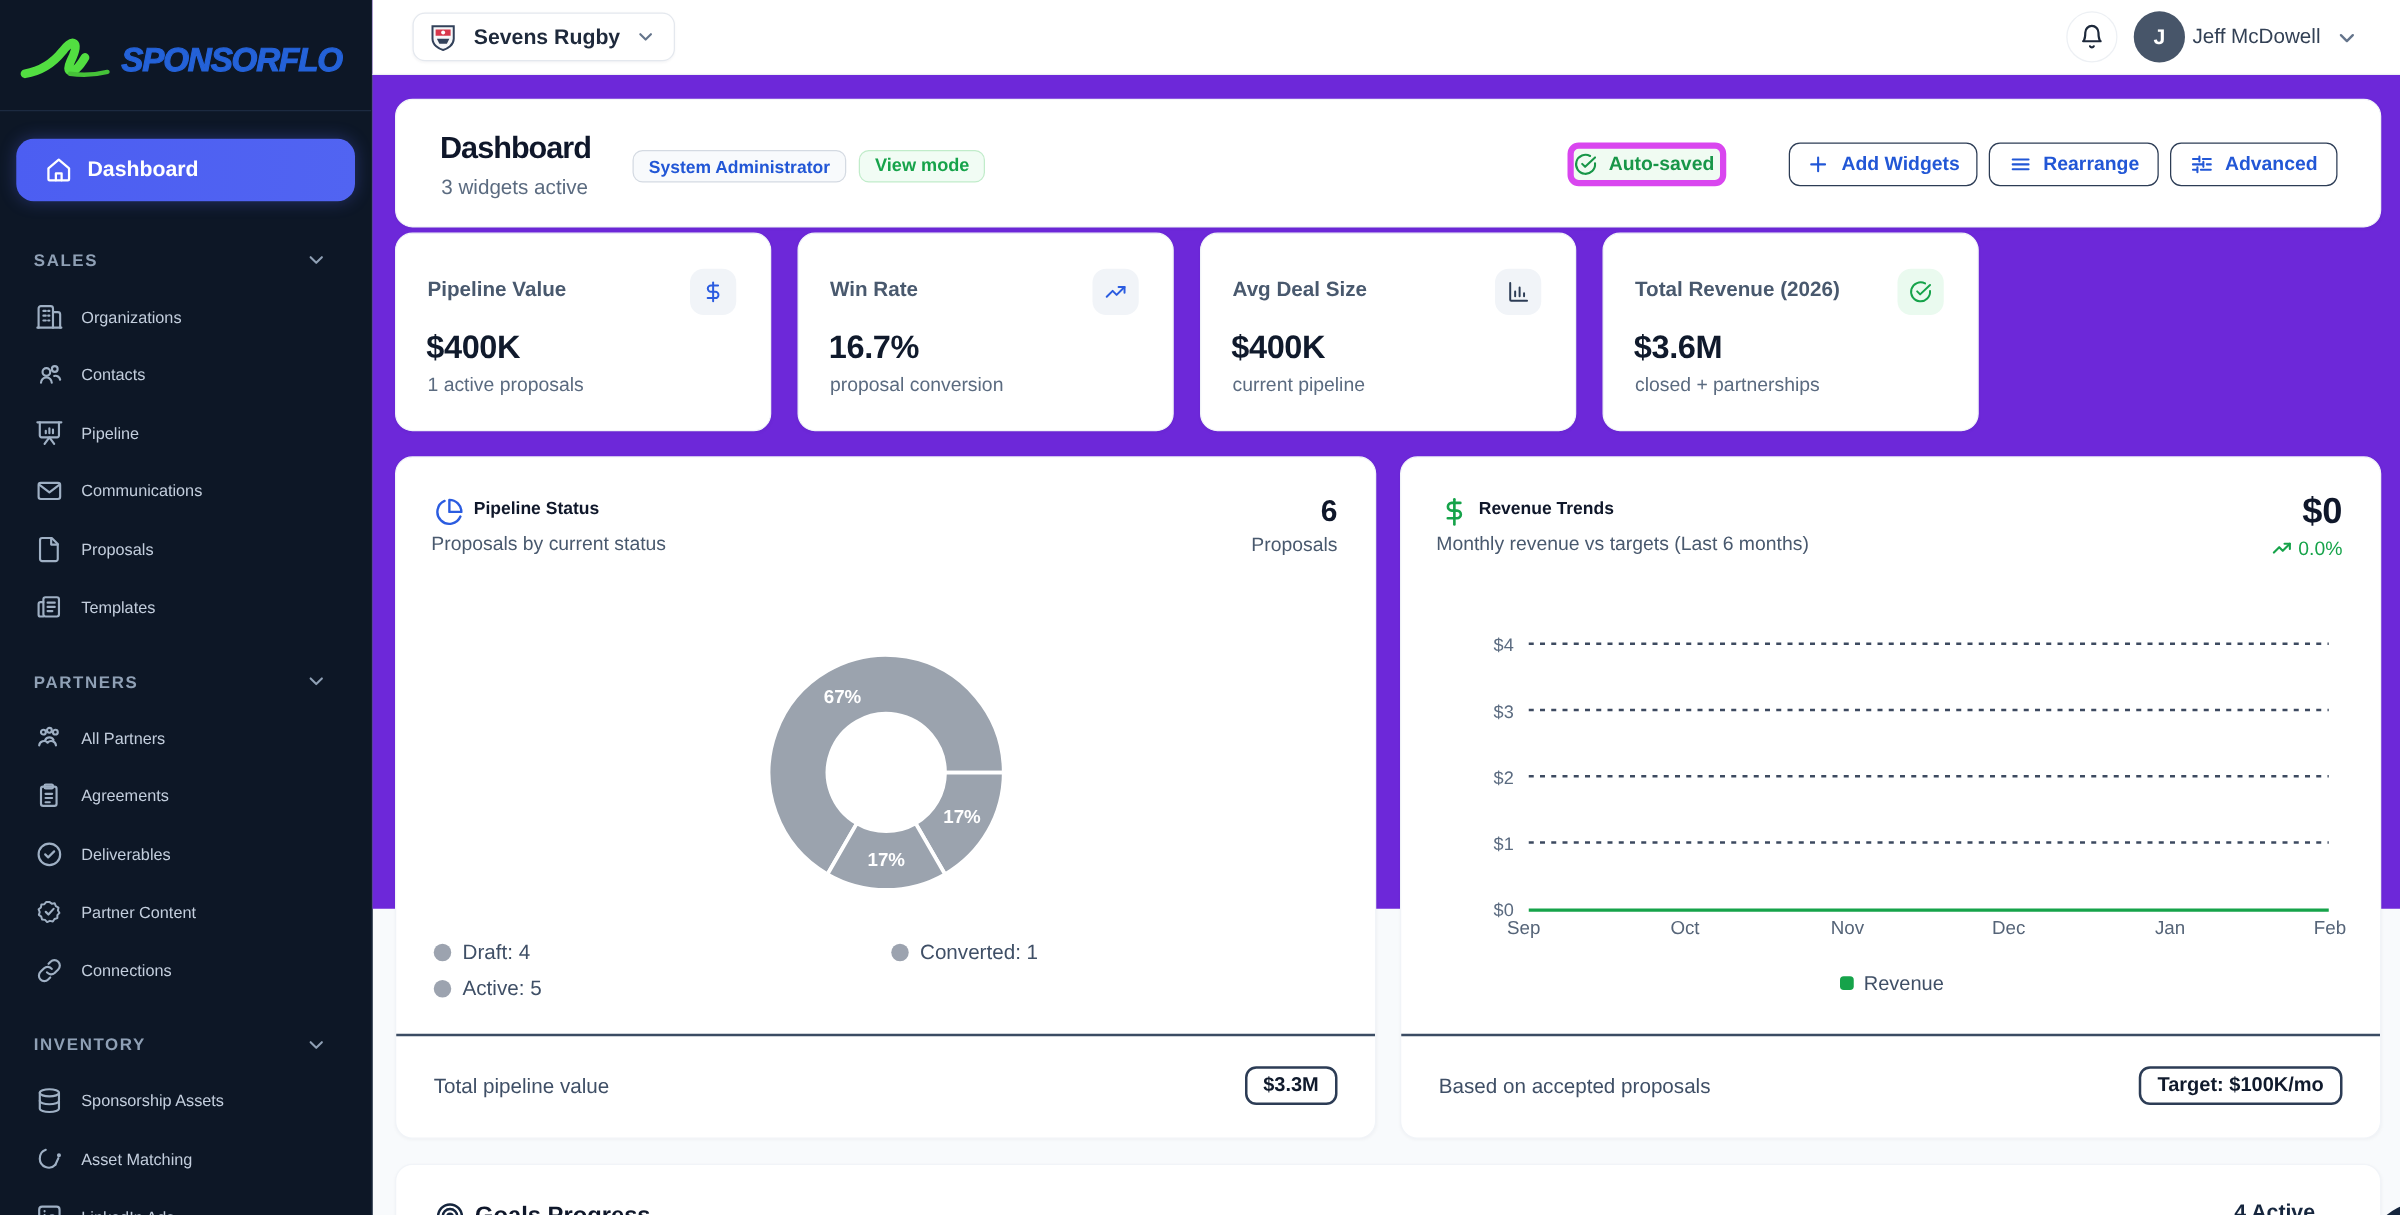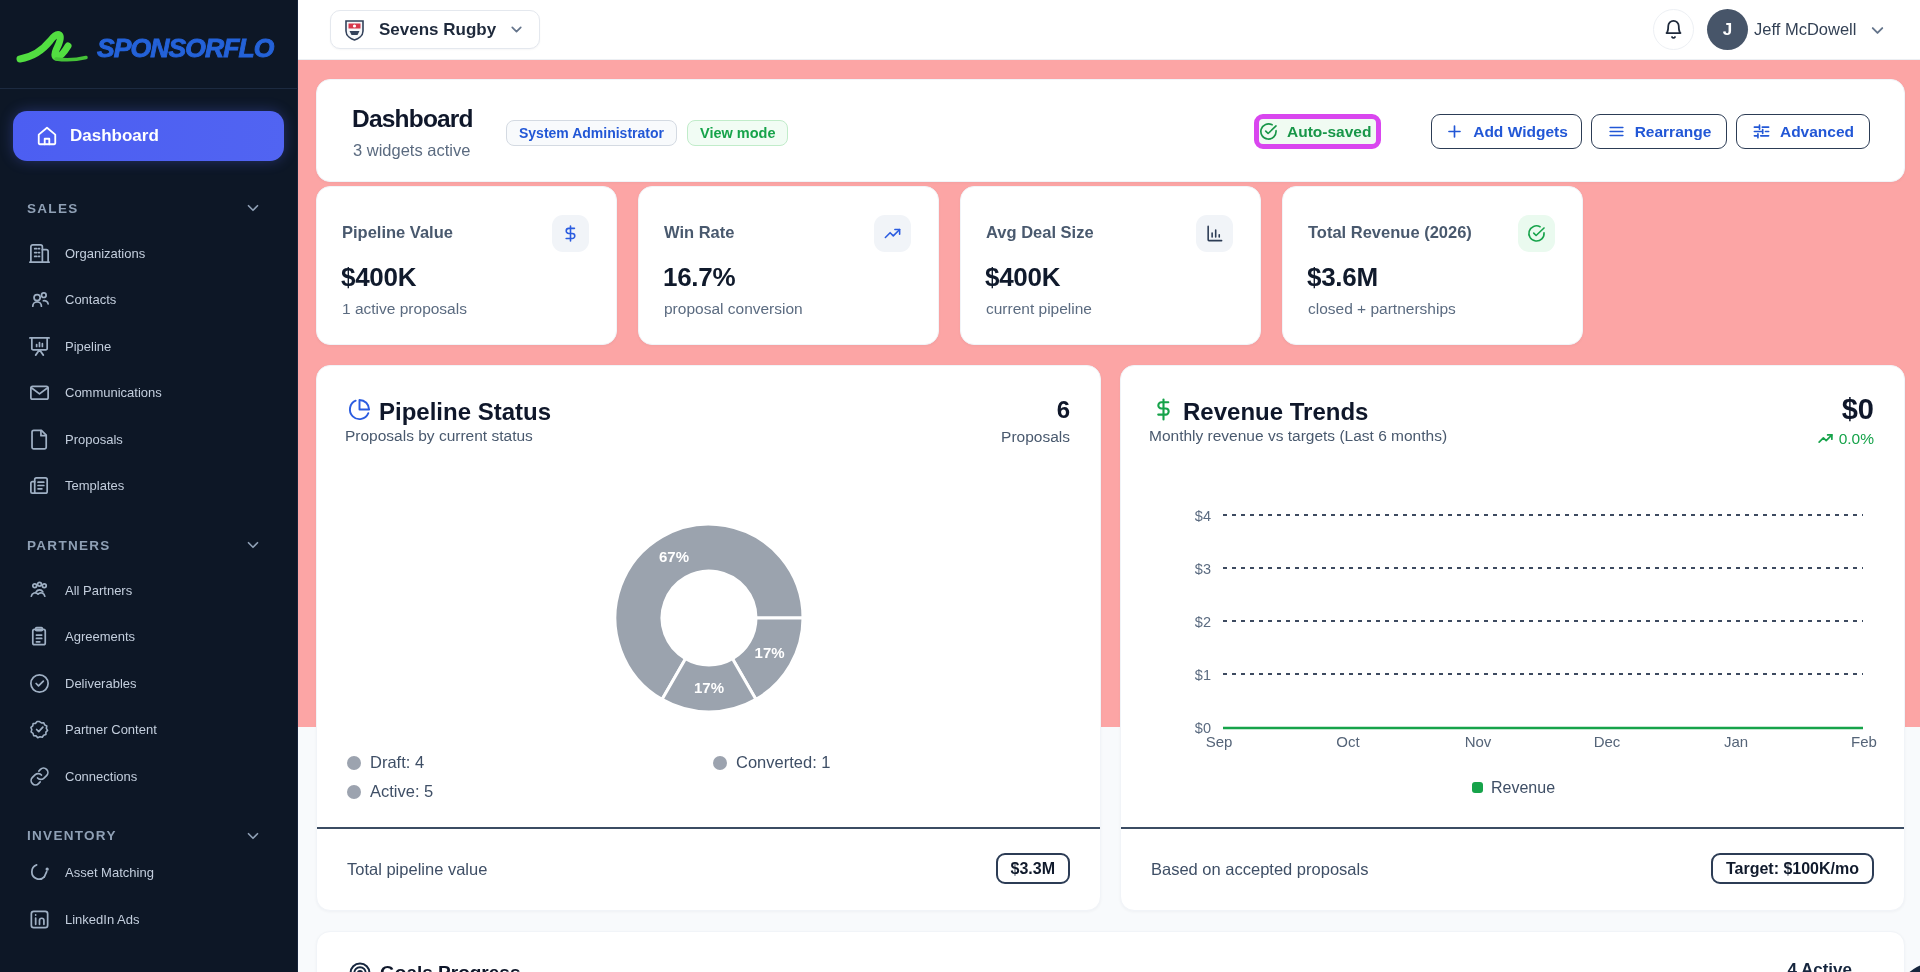--- a/index.html
+++ b/index.html
@@ -7,21 +7,21 @@
 .sidebar { position:absolute; left:0; top:0; width:298px; height:972px; background:#0d1726; border-right:1px solid #17243a; }
 .logohdr { height:89px; border-bottom:1px solid #1c2a40; display:flex; align-items:center; padding-left:14px; }
 .navwrap { padding:22px 13px 0 13px; }
 .navactive { display:flex; align-items:center; height:50px; background:linear-gradient(95deg,#4c5ef2,#5164f2); border-radius:14px; padding-left:23px; box-shadow:0 0 14px rgba(90,105,245,0.32); }
 .navactive svg { width:22px; height:22px; }
 .navactive span { color:#fff; font-weight:bold; font-size:17px; margin-left:12px; }
 .sechdr { display:flex; align-items:center; justify-content:space-between; padding:0 36px 0 27px; color:#8fa0b5; font-size:13.5px; font-weight:bold; letter-spacing:1.3px; }
 .sechdr svg { width:18px; height:18px; }
 .navitem { display:flex; align-items:center; padding-left:28px; color:#c3cedd; font-size:13px; font-weight:500; }
 .navitem svg { width:23px; height:23px; margin-right:14px; flex:none; }
-.main { position:absolute; left:298px; top:0; width:1622px; height:727px; background:#fca5a5; }
+.main { position:absolute; left:298px; top:0; width:1622px; height:727px; background:#6d28d9; }
 .topbar { position:absolute; left:0; top:0; width:1622px; height:60px; background:#fff; border-bottom:1px solid #eceff3; }
 .orgbtn { position:absolute; left:32px; top:10px; height:39px; display:flex; align-items:center; background:#fff; border:1px solid #e4e8ee; border-radius:10px; padding:0 14px 0 11px; box-shadow:0 1px 2px rgba(15,23,42,0.04); }
 .orgbtn .name { font-size:17px; font-weight:bold; color:#1e293b; margin:0 12px; }
 .bellbtn { position:absolute; left:1355px; top:9px; width:41px; height:41px; border:1px solid #edf0f4; border-radius:50%; display:flex; align-items:center; justify-content:center; }
 .avatar { position:absolute; left:1409px; top:9px; width:41px; height:41px; border-radius:50%; background:#475569; color:#fff; font-weight:bold; font-size:17px; display:flex; align-items:center; justify-content:center; }
 .uname { position:absolute; left:1456px; top:20px; font-size:16.5px; font-weight:normal; color:#334155; }
 .uchev { position:absolute; left:1570px; top:21px; }
 .content { position:absolute; left:18px; top:79px; width:1589px; }
 .card { background:#fff; border-radius:14px; border:1px solid #f1f4f8; box-shadow:0 1px 3px rgba(15,23,42,0.04); }
 .headpanel { height:103px; position:relative; }
@@ -37,21 +37,21 @@
 .kpi { width:301px; height:159px; position:relative; }
 .kpi .t { position:absolute; left:25px; top:36px; font-size:16.5px; font-weight:600; color:#49596e; }
 .kpi .v { position:absolute; left:24px; top:75px; font-size:26px; font-weight:bold; color:#101a2c; letter-spacing:-0.3px; }
 .kpi .s { position:absolute; left:25px; top:113px; font-size:15.5px; color:#5b6b80; }
 .kpi .ic { position:absolute; right:27px; top:28px; width:37px; height:37px; border-radius:11px; display:flex; align-items:center; justify-content:center; }
 .icgray { background:#f1f4f8; }
 .icgreen { background:#eafaef; }
 .wrow { display:flex; gap:19px; margin-top:20px; }
 .widget { width:785px; height:546px; position:relative; }
 .w-ic { position:absolute; left:31px; top:32px; }
-.w-title { position:absolute; left:62px; top:32px; font-size:24px; font-weight:bold; color:#0f172a; }
+.w-title { position:absolute; left:62px; top:32px; font-size:14px; font-weight:bold; color:#0f172a; }
 .w-sub { position:absolute; left:28px; top:61px; font-size:15.5px; color:#49596e; }
 .w-r1 { position:absolute; right:30px; top:30px; font-size:24px; font-weight:bold; color:#0f172a; text-align:right; }
 #wrev .w-r1 { font-size:29px; top:27px; }
 .w-r2 { position:absolute; right:30px; top:62px; font-size:15.5px; color:#49596e; }
 .w-foot { position:absolute; left:0; bottom:0; width:100%; height:83px; border-top:2px solid #3b4c63; }
 .w-foot .fl { position:absolute; left:30px; top:31px; font-size:16.5px; color:#3f4f66; }
 .pillbox { position:absolute; right:30px; top:24px; height:31px; line-height:27px; padding:0 13px; border:2px solid #2c3c55; border-radius:9px; font-size:16px; font-weight:bold; color:#101a2c; background:#fff; }
 .legdot { display:inline-block; width:14px; height:14px; border-radius:50%; background:#9ca3af; margin-right:9px; vertical-align:-2px; }
 .legtxt { font-size:16.5px; color:#3f4f66; }
 .goals { margin-top:20px; height:120px; position:relative; }
@@ -162,20 +162,27 @@
       <svg viewBox="0 0 24 24" fill="none" stroke="#9fb0c4" stroke-width="1.8" stroke-linecap="round" stroke-linejoin="round">
           <path d="M10 13.5 a4.5 4.5 0 0 0 6.4 0.5 l3 -3 a4.5 4.5 0 0 0 -6.4 -6.4 l-1.7 1.7"></path>
           <path d="M14 10.5 a4.5 4.5 0 0 0 -6.4 -0.5 l-3 3 a4.5 4.5 0 0 0 6.4 6.4 l1.7 -1.7"></path>
         </svg>
       Connections</div>
     <div class="sechdr" style="height:28px; margin-top:22px;">INVENTORY
       <svg viewBox="0 0 24 24" fill="none" stroke="#8fa0b5" stroke-width="2.2" stroke-linecap="round" stroke-linejoin="round">
           <path d="M6 9 l6 6 6 -6"></path>
         </svg>
     </div>
+    <div class="navitem" style="height:46.5px; margin-top:8px;">
+      <svg viewBox="0 0 24 24" fill="none" stroke="#9fb0c4" stroke-width="1.8" stroke-linecap="round" stroke-linejoin="round">
+          <ellipse cx="12" cy="5.5" rx="8" ry="3"></ellipse>
+          <path d="M4 5.5 v6.5 c0 1.7 3.6 3 8 3 s8 -1.3 8 -3 V5.5"></path>
+          <path d="M4 12 v6.5 c0 1.7 3.6 3 8 3 s8 -1.3 8 -3 V12"></path>
+        </svg>
+      Sponsorship Assets</div>
     <div class="navitem" style="height:46.5px;">
       <svg viewBox="0 0 24 24" fill="none" stroke="#9fb0c4" stroke-width="1.8" stroke-linecap="round" stroke-linejoin="round">
           <path d="M9 4 c-3 1 -5 4 -5 7.5 a7.5 7.5 0 0 0 13 5"></path>
           <path d="M17 16.5 l2.5 -5.5"></path>
           <circle cx="20" cy="8.5" r="0.8"></circle>
         </svg>
       Asset Matching</div>
     <div class="navitem" style="height:46.5px;">
       <svg viewBox="0 0 24 24" fill="none" stroke="#9fb0c4" stroke-width="1.8" stroke-linecap="round" stroke-linejoin="round">
           <rect x="3.5" y="3.5" width="17" height="17" rx="2.5"></rect>

